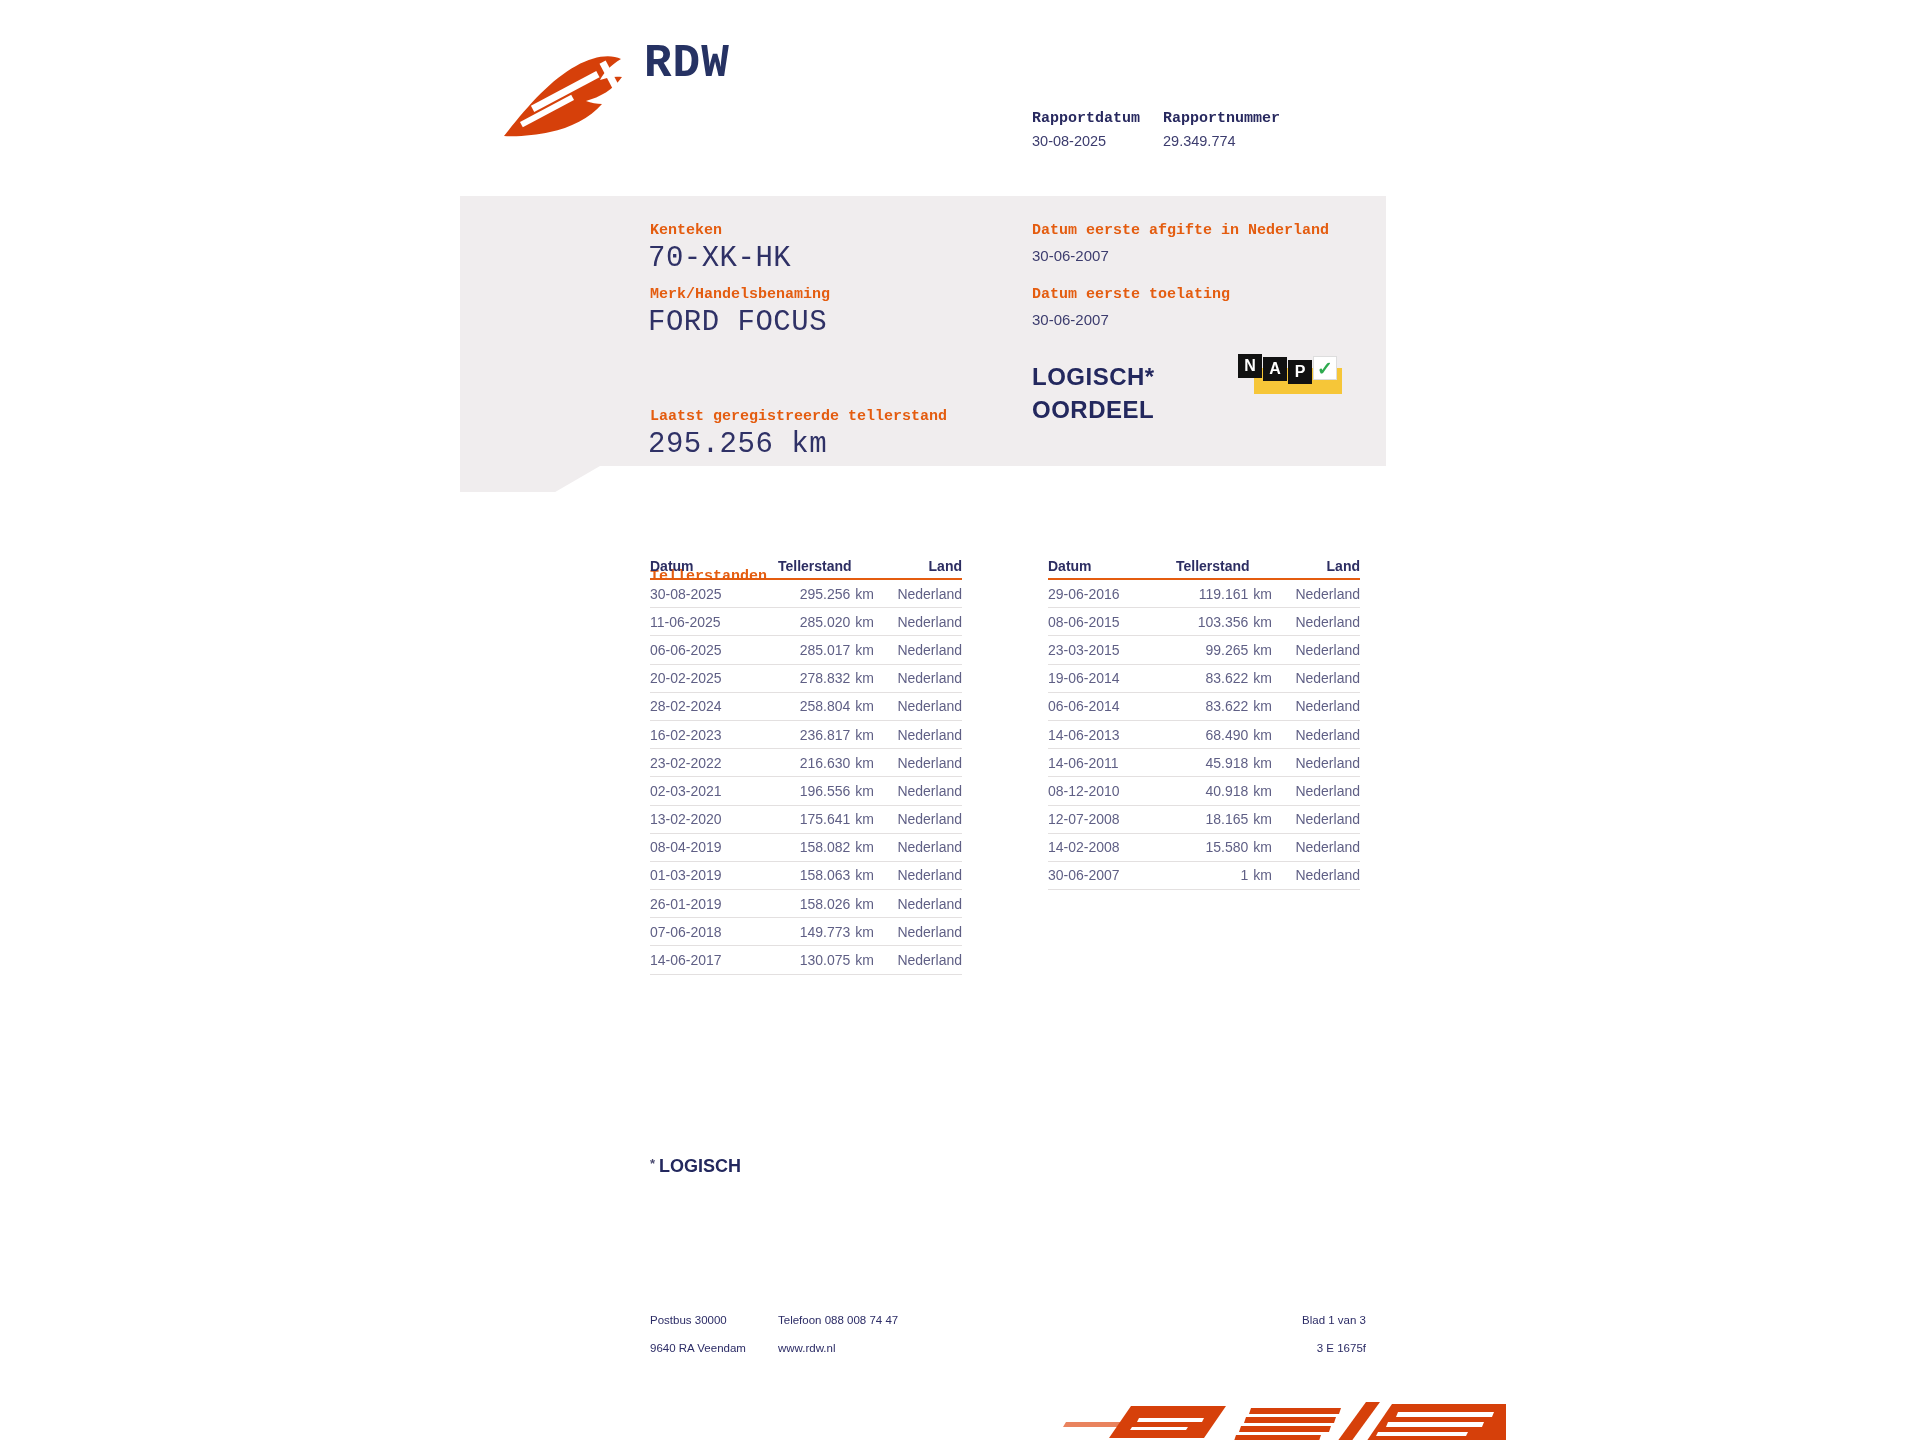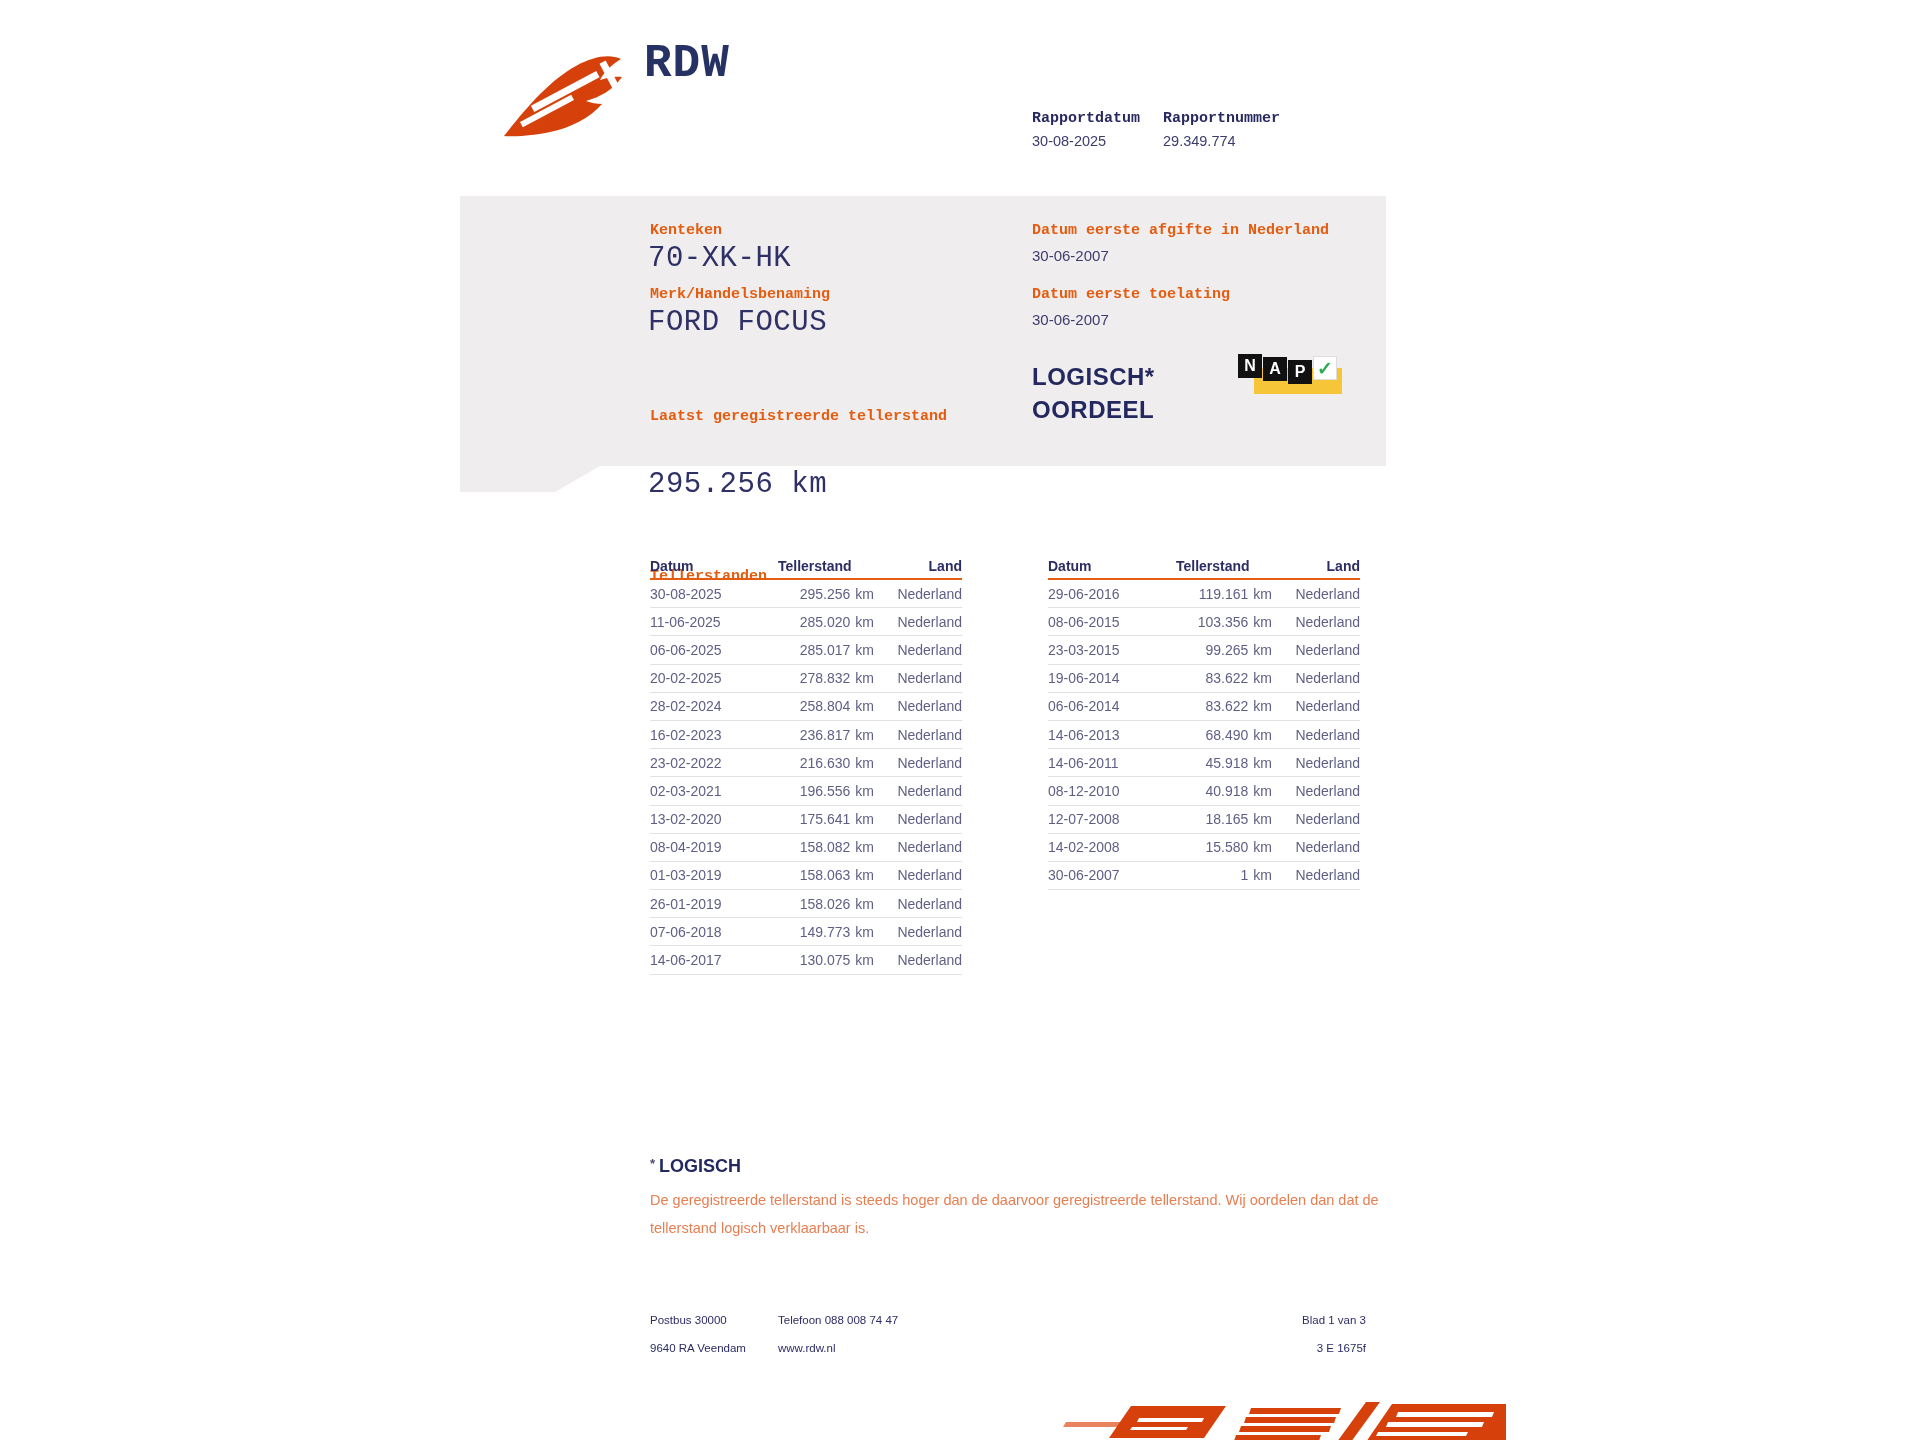--- a/index.html
+++ b/index.html
@@ -93,21 +93,21 @@
   <div class="meta-value" style="left:1163px;top:133px;">29.349.774</div>
 
   <div class="info-box"></div>
   <div class="info-box-tab"></div>
 
   <div class="field-label serif" style="left:650px;top:222px;">Kenteken</div>
   <div class="field-value-big serif" style="left:648px;top:242px;">70-XK-HK</div>
   <div class="field-label serif" style="left:650px;top:286px;">Merk/Handelsbenaming</div>
   <div class="field-value-big serif" style="left:648px;top:306px;">FORD FOCUS</div>
   <div class="field-label serif" style="left:650px;top:408px;">Laatst geregistreerde tellerstand</div>
-  <div class="field-value-big serif" style="left:648px;top:428px;margin-top:40px;">295.256 km</div>
+  <div class="field-value-big serif" style="left:648px;top:428px;">295.256 km</div>
 
   <div class="field-label serif" style="left:1032px;top:222px;">Datum eerste afgifte in Nederland</div>
   <div class="field-value" style="left:1032px;top:247px;">30-06-2007</div>
   <div class="field-label serif" style="left:1032px;top:286px;">Datum eerste toelating</div>
   <div class="field-value" style="left:1032px;top:311px;">30-06-2007</div>
 
   <div class="oordeel">
     <div>LOGISCH*</div>
     <div>OORDEEL</div>
   </div>
@@ -338,21 +338,20 @@
             <span class="unit">km</span>
           </span>
           <span class="td land">Nederland</span>
         </div>
       </div>
   </div>
 
   <div class="footnote-head">
     <span class="star">*</span><span>LOGISCH</span>
   </div>
-  <div class="footnote-text">De geregistreerde tellerstand is steeds hoger dan de daarvoor geregistreerde tellerstand. Wij oordelen dan dat de tellerstand logisch verklaarbaar is.</div>
 
   <div class="foot" style="left:650px;top:1314px;">Postbus 30000</div>
   <div class="foot" style="left:650px;top:1342px;">9640 RA Veendam</div>
   <div class="foot" style="left:778px;top:1314px;">Telefoon 088 008 74 47</div>
   <div class="foot" style="left:778px;top:1342px;">www.rdw.nl</div>
   <div class="foot foot-right" style="left:1196px;top:1314px;">Blad 1 van 3</div>
   <div class="foot foot-right" style="left:1196px;top:1342px;">3 E 1675f</div>
 
   <div class="speed-graphic">
     <svg width="470" height="52" viewBox="0 0 470 52">

